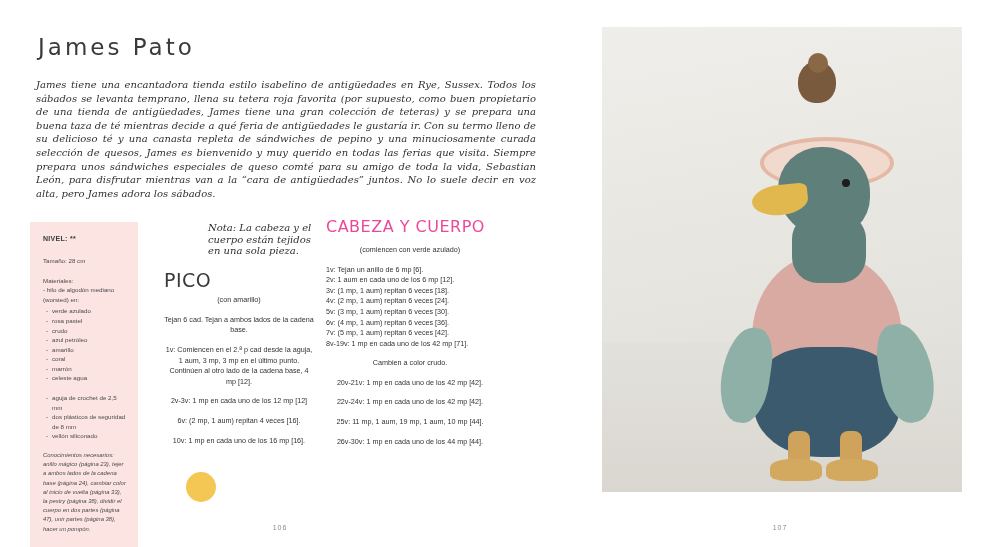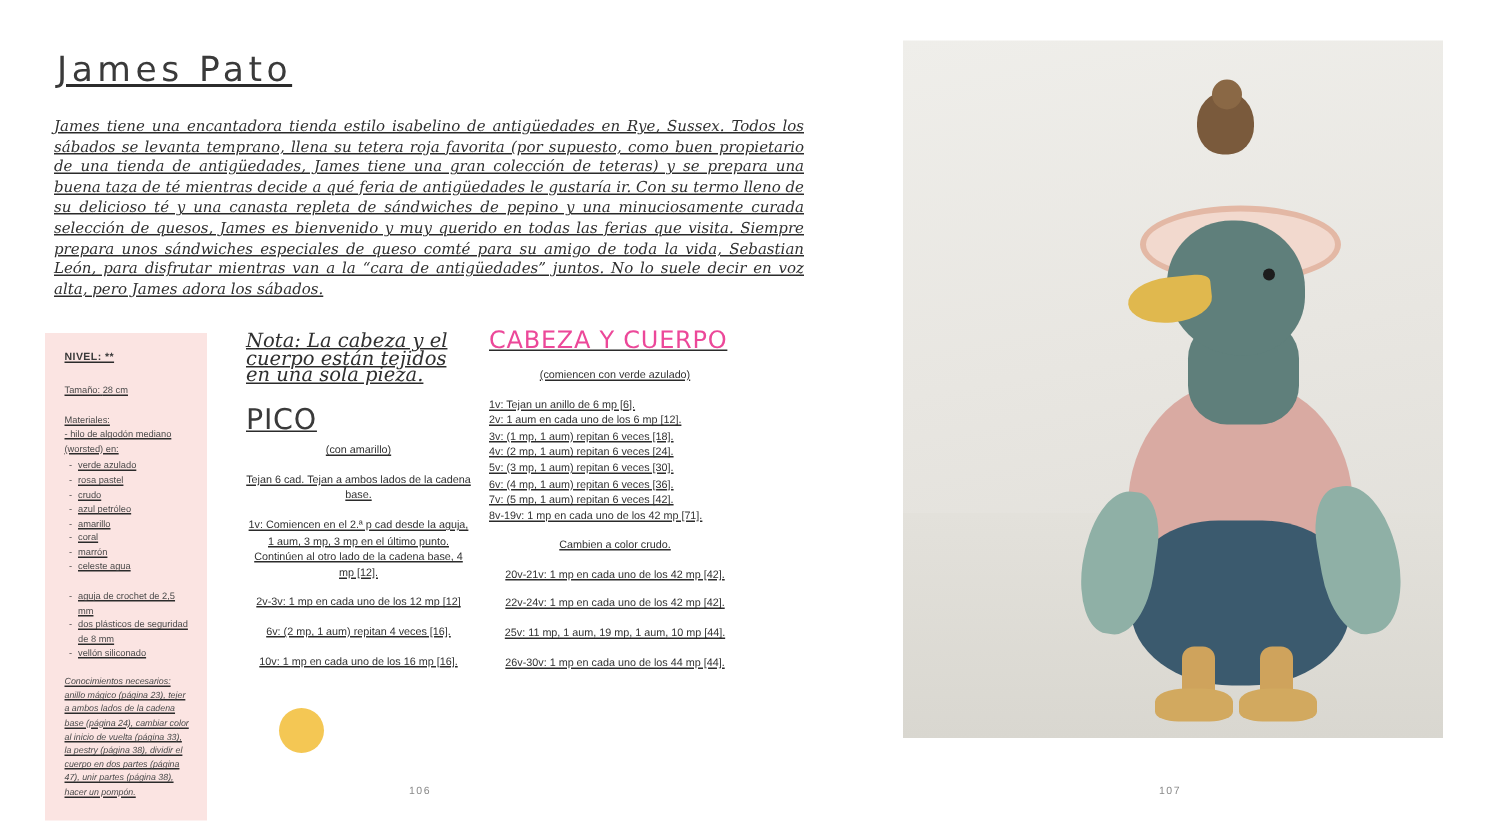--- a/index.html
+++ b/index.html
@@ -12,21 +12,20 @@
     height: 547px;
     font-family: "Liberation Sans", sans-serif;
     color: #2b2b2b;
     overflow: hidden;
   }
   .spread {
     position: relative;
     width: 1000px;
     height: 547px;
     display: flex;
-    text-decoration: underline;
   }
   
   .page-left {
     position: relative;
     width: 560px;
     height: 547px;
     box-sizing: border-box;
     padding: 24px 26px 18px 30px;
   }
   .title {
@@ -104,24 +103,25 @@
     width: 152px;
     font-size: 7.2px;
     line-height: 10.6px;
     color: #323232;
   }
   .col.mid { width: 150px; }
   .col.right { width: 168px; }
   .note-line {
     font-family: "DejaVu Serif", serif;
     font-style: italic;
-    font-size: 13px;
+    font-size: 10px;
     line-height: 11.4px;
     color: #2f2f2f;
     margin-bottom: 18px;
+    margin-left: 44px;
   }
   .sect-h1 {
     font-family: "DejaVu Sans", sans-serif;
     font-size: 16px;
     letter-spacing: .5px;
     color: #ec4899;
     margin: 0 0 12px 0;
     font-weight: 400;
   }
   .sect-h2 {

